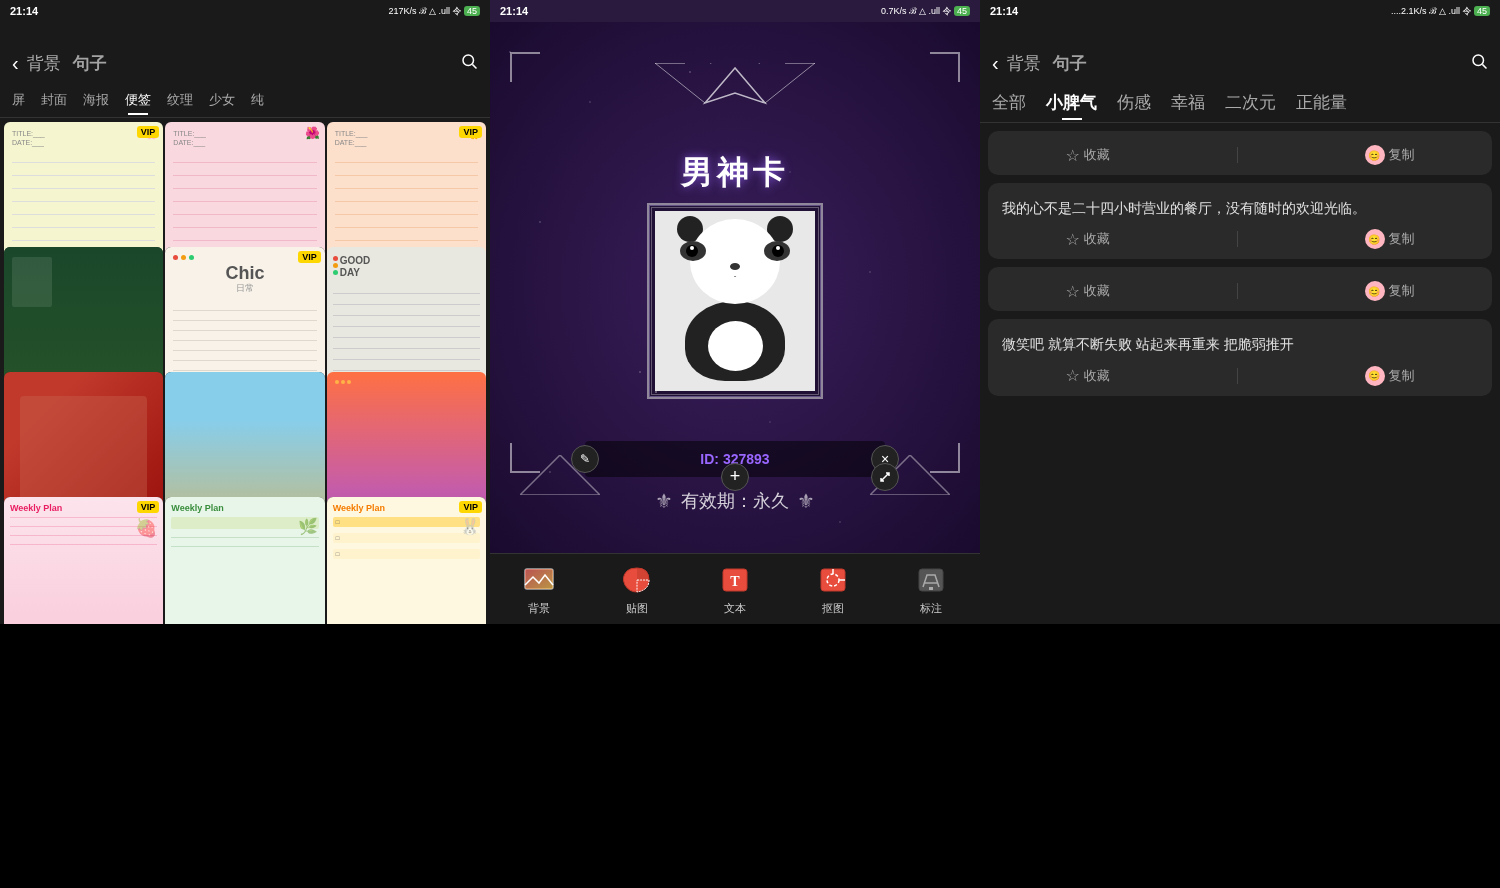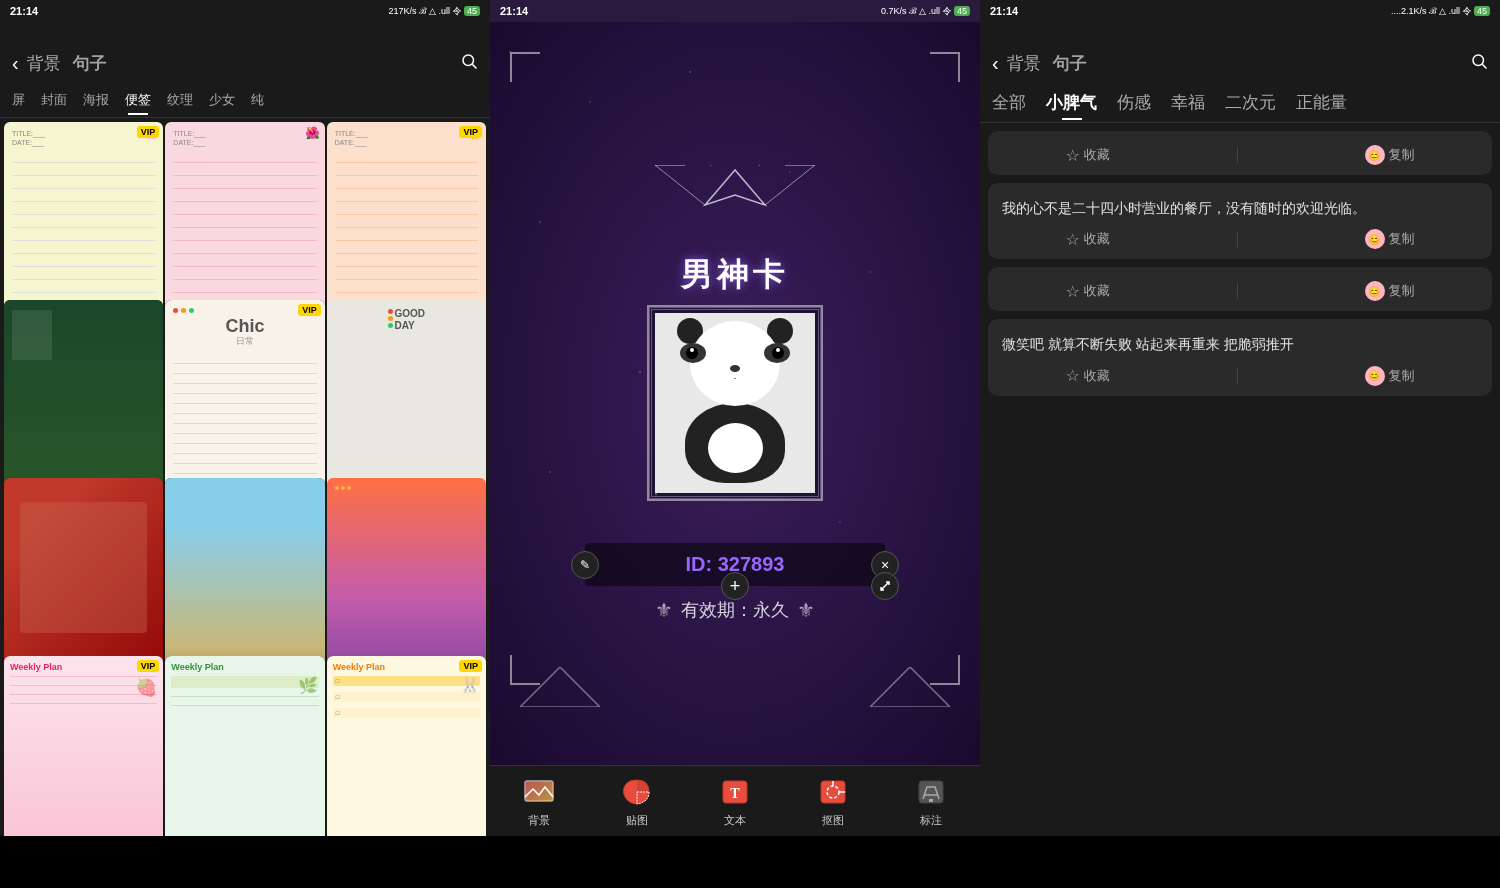--- a/index.html
+++ b/index.html
@@ -9,21 +9,21 @@
       display: flex;
       flex-direction: row;
       font-family: -apple-system, "PingFang SC", "Helvetica Neue", sans-serif;
       background: #000;
       overflow: hidden;
     }
 
     
     .panel {
       position: relative;
-      height: 836px;
+      height: 624px;
       display: flex;
       flex-direction: column;
       overflow: hidden;
     }
 
     
     .panel-left {
       width: 490px;
       background: #1a1a1a;
     }
@@ -258,21 +258,21 @@
       border-radius: 50%;
       display: flex;
       align-items: center;
       justify-content: center;
       color: #fff;
       font-size: 14px;
       cursor: pointer;
       border: 1px solid #555;
     }
     .card-id-text {
-      font-size: 20px;
+      font-size: 14px;
       color: #9966ff;
       font-weight: bold;
     }
     .card-add-btn {
       position: absolute;
       bottom: -14px;
       left: 50%;
       transform: translateX(-50%);
       width: 28px;
       height: 28px;
@@ -511,21 +511,21 @@
           <div style="width:5px; height:5px; border-radius:50%; background:#2ecc71;"></div>
         </div>
         <div style="font-size:18px; font-weight:bold; color:#555; line-height:1;">Chic</div>
         <div style="font-size:9px; color:#999; margin-bottom:6px;">日常</div>
         <div style="flex:1; background: repeating-linear-gradient(transparent, transparent 9px, #e0d8cc 9px, #e0d8cc 10px);"></div>
       </div>
       <div class="vip-badge">VIP</div>
     </div>
 
     <div class="sticker-item">
-      <div style="height:100%; background:#e8e8e0; display:flex; flex-direction:column; padding:4px;align-items:center;">
+      <div style="height:100%; background:#e8e8e0; display:flex; flex-direction:column; padding:4px;">
         <div style="display:flex; gap:2px; padding:4px 2px;">
           <div style="display:flex; flex-direction:column; gap:2px; padding-top:1px;">
             <div style="width:5px; height:5px; border-radius:50%; background:#e74c3c;"></div>
             <div style="width:5px; height:5px; border-radius:50%; background:#f39c12;"></div>
             <div style="width:5px; height:5px; border-radius:50%; background:#2ecc71;"></div>
           </div>
           <div>
             <div style="font-size:10px; font-weight:bold; color:#555; line-height:1.2;">GOOD</div>
             <div style="font-size:10px; font-weight:bold; color:#555; line-height:1.2;">DAY</div>
           </div>

